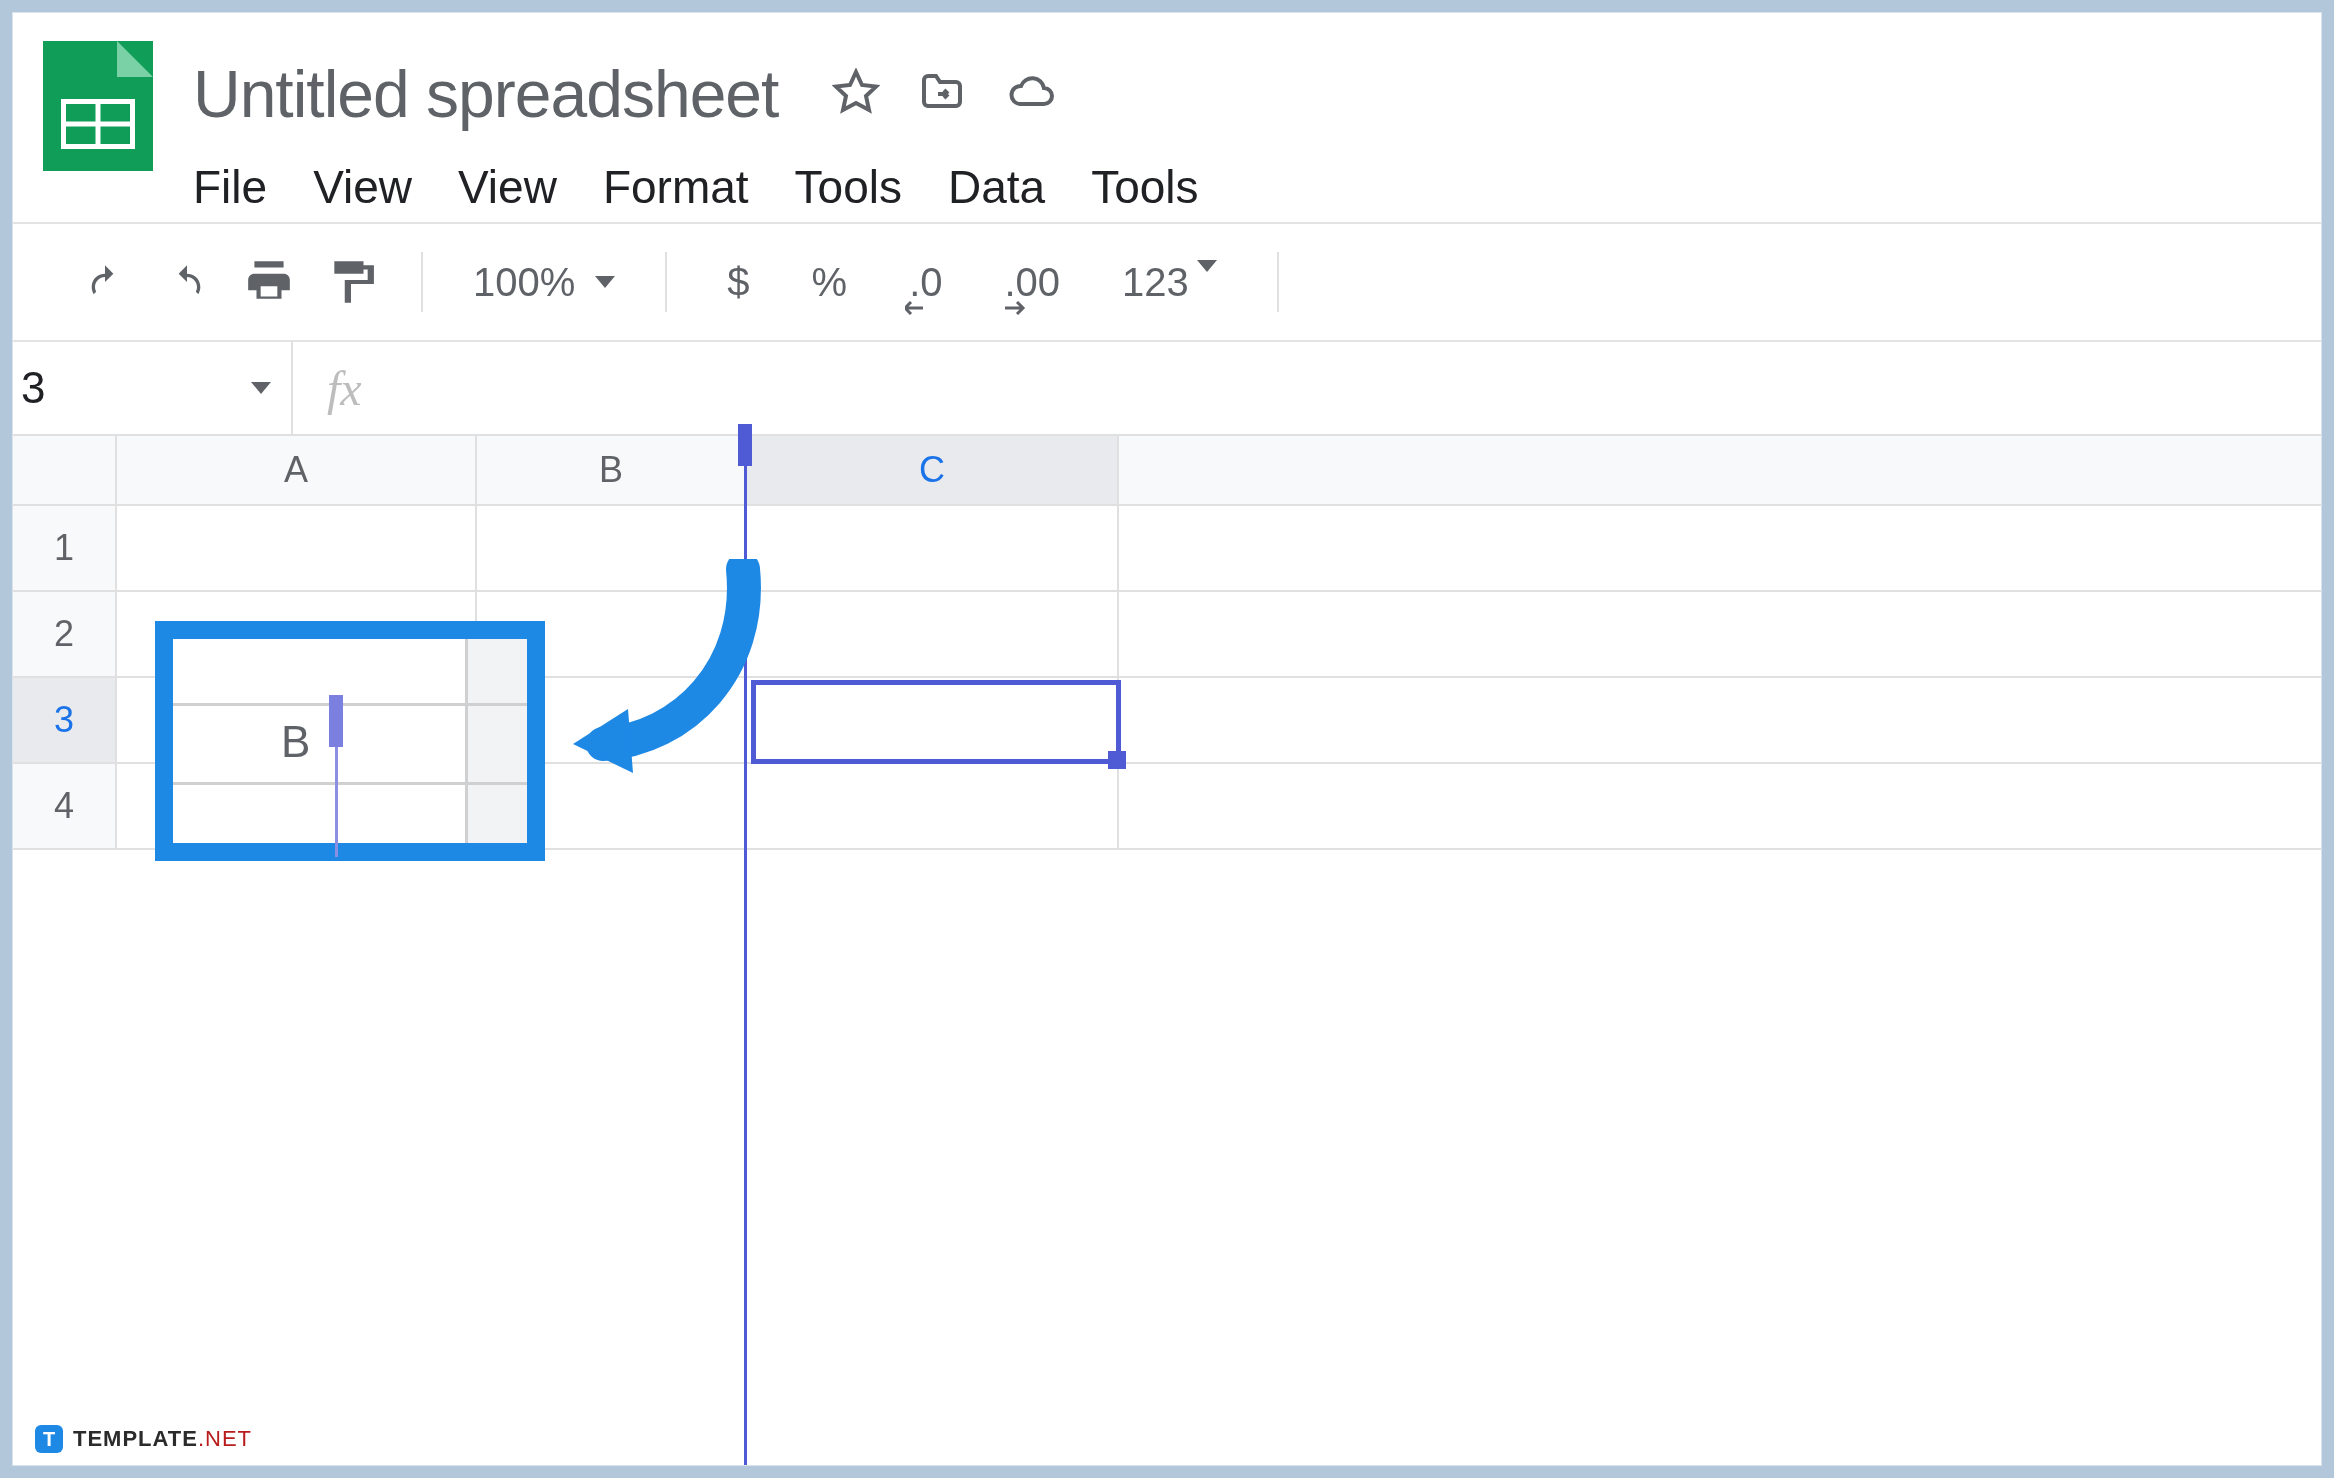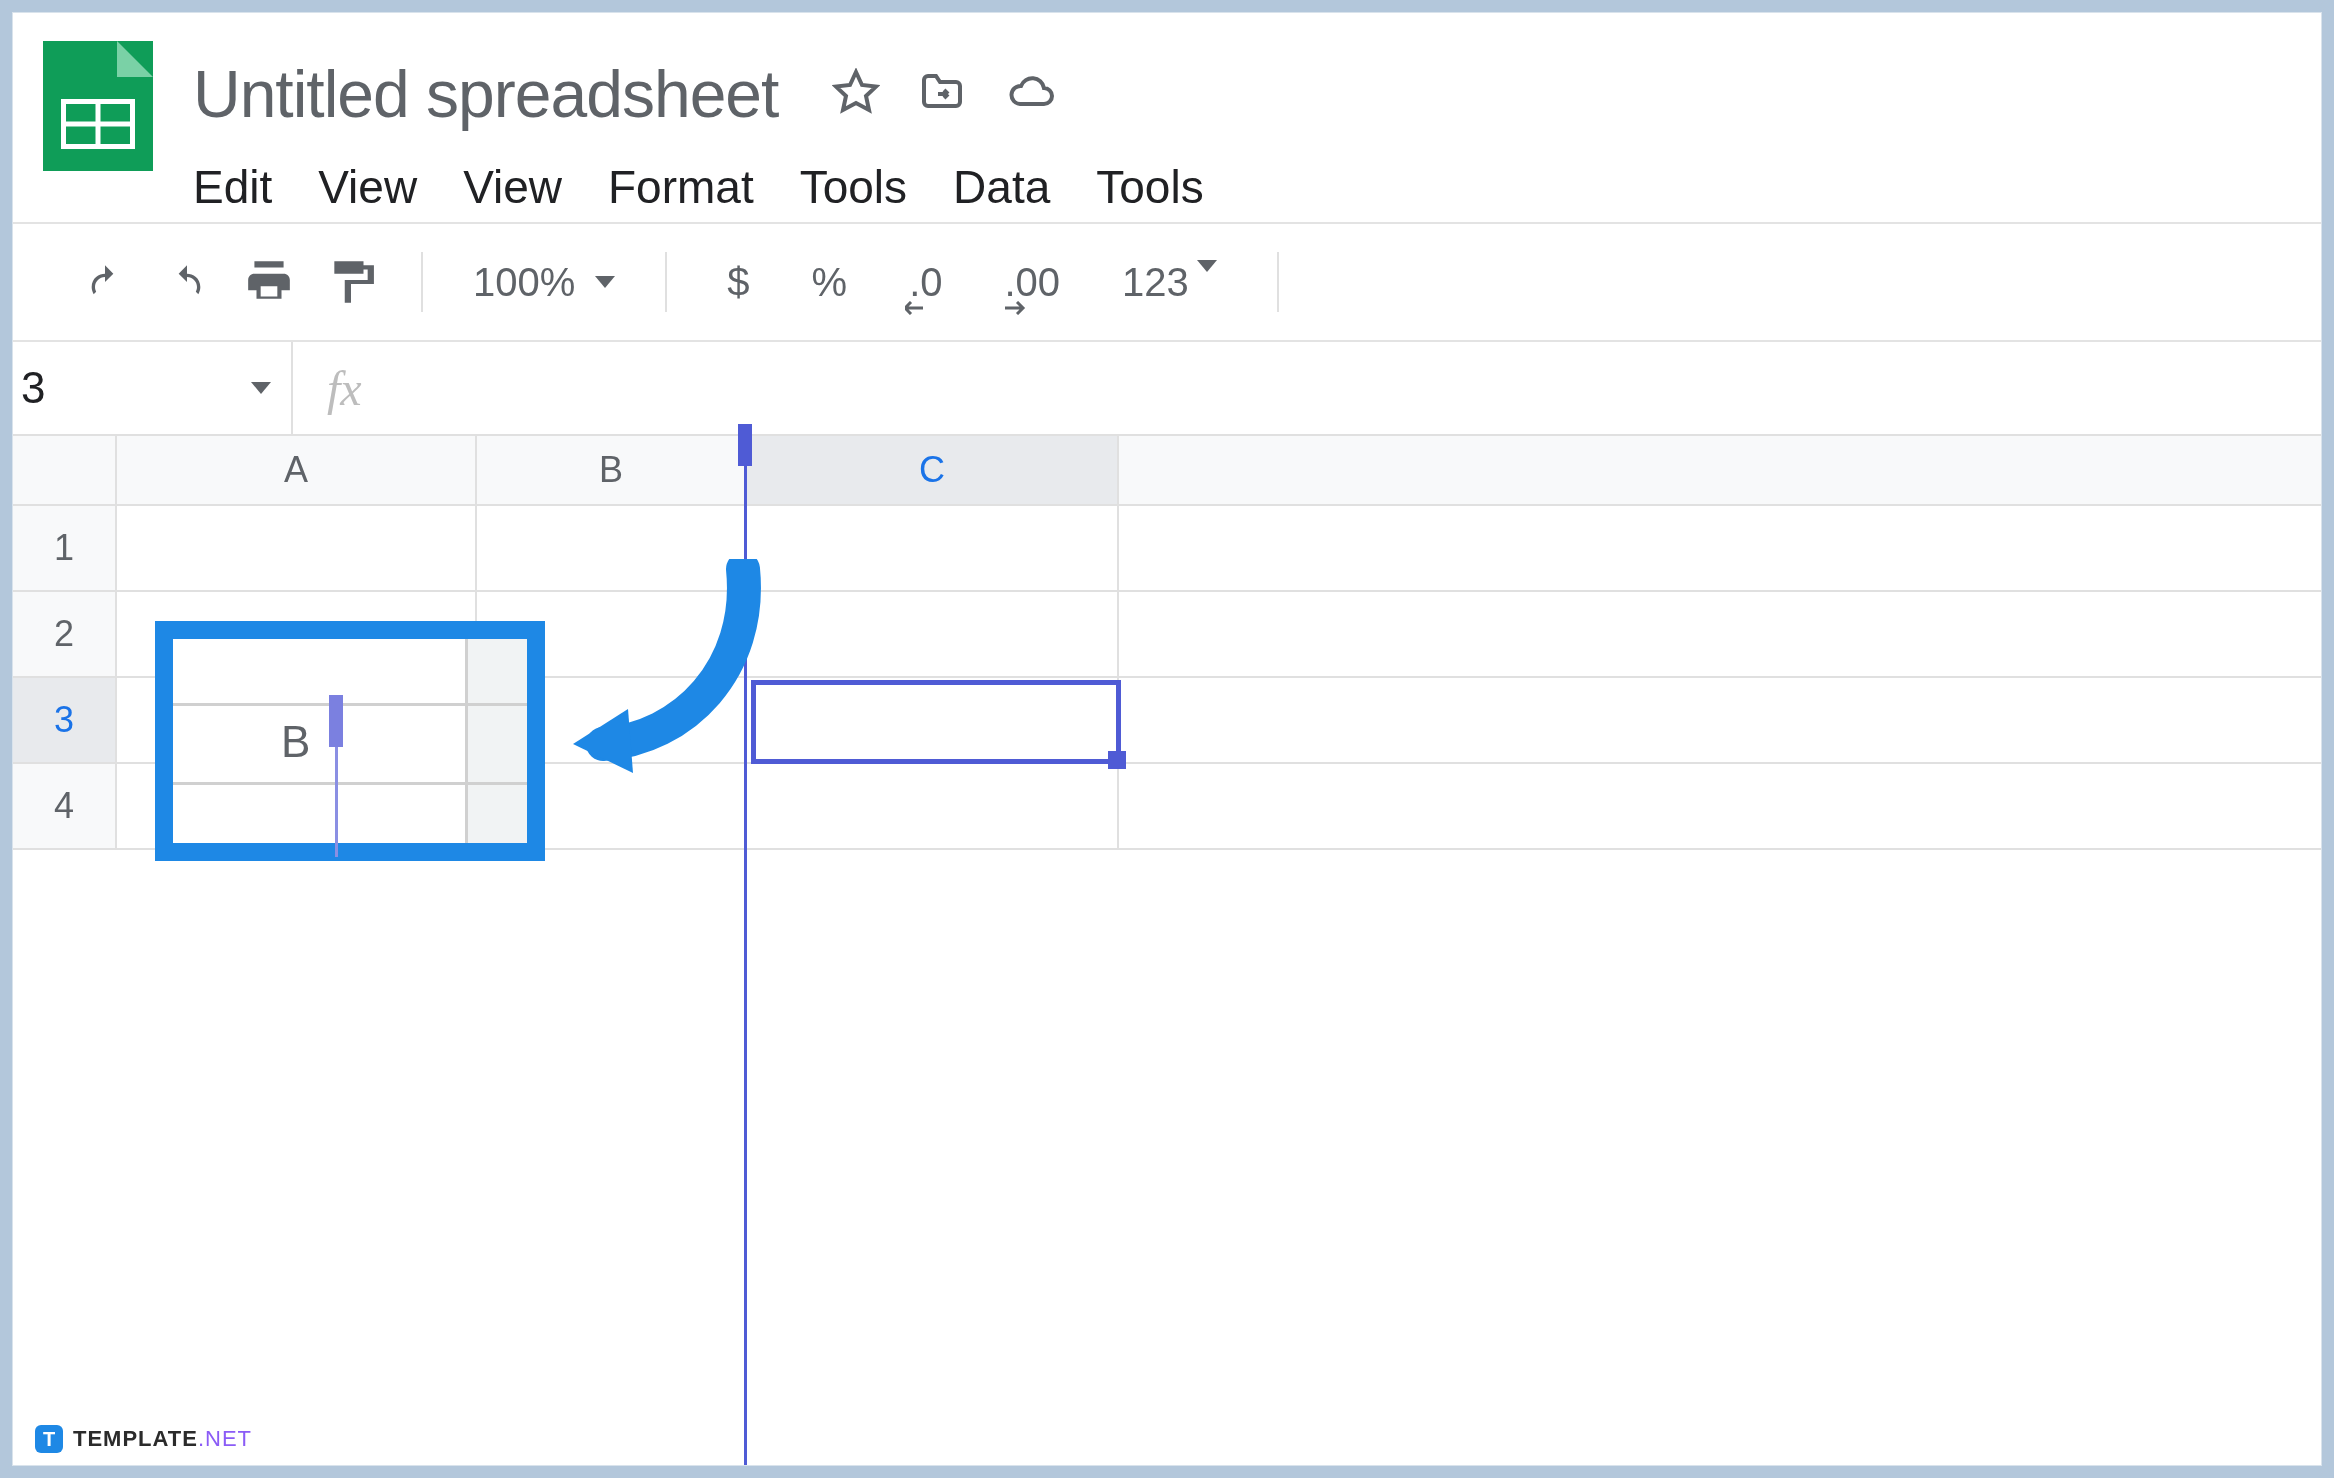--- a/index.html
+++ b/index.html
@@ -51,21 +51,21 @@
   .callout-colB { position: absolute; font-size: 44px; color: #5f6368; }
   .callout-handle { position: absolute; width: 14px; height: 52px; background: #7b80e0; }
   .callout-vline { position: absolute; width: 3px; background: #8a8fe3; }
   .callout-rcol { position: absolute; top: 0; bottom: 0; width: 62px; right: 0; background: #f1f3f4; border-left: 3px solid #d0d0d0; }
   
   .arrow-svg { position: absolute; z-index: 19; }
   
   .watermark { position: absolute; left: 16px; bottom: 10px; display: flex; align-items: center; gap: 10px; z-index: 40; background: rgba(255,255,255,0.9); padding: 2px 6px; }
   .wm-badge { width: 28px; height: 28px; border-radius: 6px; background: #1e88e5; color: #fff; font-weight: 700; font-size: 20px; display: flex; align-items: center; justify-content: center; }
   .wm-text { font-size: 22px; font-weight: 700; letter-spacing: 1px; color: #2b2b2b; }
-  .wm-text .net { color: #8b5cf6; font-weight: 400; }
+  .wm-text .net { color: #b91c1c; font-weight: 400; }
   .tri-down { width: 0; height: 0; border-left: 10px solid transparent; border-right: 10px solid transparent; border-top: 12px solid #5f6368; }
 </style>
 </head>
 <body>
 
 <div class="frame">
 
   <div class="header">
     <div class="logo">
       <div class="logo-grid"></div>
@@ -86,21 +86,21 @@
               </svg>
           </span>
           <span class="icon">
             <svg width="56" height="48" viewBox="0 0 24 24" fill="none" stroke="#5f6368" stroke-width="2">
                 <path d="M18 18a4 4 0 0 0 0-8 6 6 0 0 0-11.5-1A4.5 4.5 0 0 0 6 18h12z"></path>
               </svg>
           </span>
         </div>
       </div>
       <div class="menu-row">
-        <div class="menu-item">Edit</div>
+        <div class="menu-item">File</div>
         <div class="menu-item">View</div>
         <div class="menu-item">View</div>
         <div class="menu-item">Format</div>
         <div class="menu-item">Tools</div>
         <div class="menu-item">Data</div>
         <div class="menu-item">Tools</div>
       </div>
     </div>
   </div>
 

